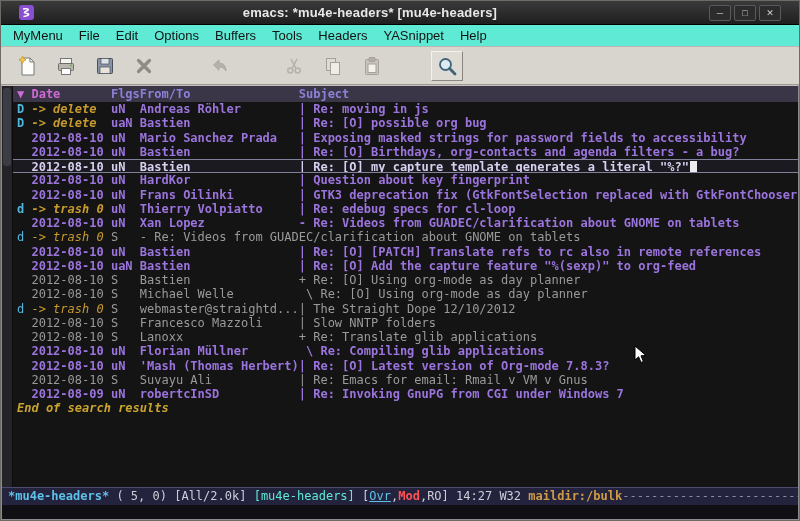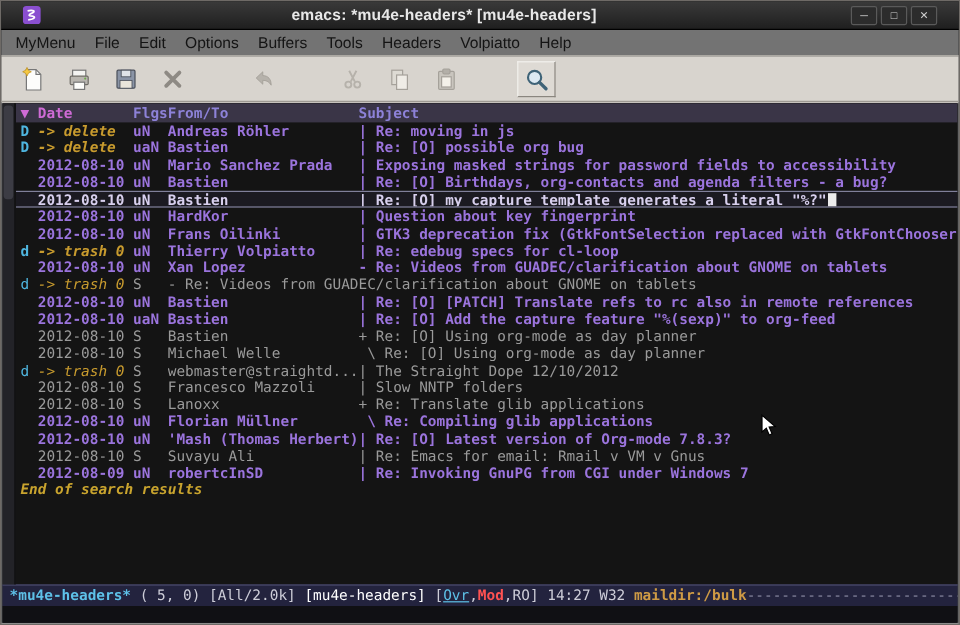--- a/index.html
+++ b/index.html
@@ -16,21 +16,21 @@
     font-size:13px; font-weight:bold; border-bottom:1px solid #000;
   }
   .titlebar .title { flex:1; text-align:center; letter-spacing:.2px; }
   .win-btn {
     width:22px; height:16px; margin-left:3px; background:#2c2c2c;
     border:1px solid #5a5a5a; border-radius:2px; color:#cfcfcf;
     font-size:9px; line-height:14px; text-align:center; font-weight:normal;
   }
   
   .menubar {
-    height:22px; flex:0 0 22px; background:#737373; display:flex;
+    height:22px; flex:0 0 22px; background:#5eead4; display:flex;
     align-items:center; padding:0 4px; font-size:13px; color:#141414;
     border-bottom:1px solid #bab6af;
   }
   .menu-item { padding:2px 8px; white-space:nowrap; }
   
   .toolbar {
     height:38px; flex:0 0 38px; background:#d8d4ce; display:flex;
     align-items:center; padding:0 10px; border-bottom:1px solid #9d9992;
   }
   .tool-btn { width:32px; height:30px; display:flex; align-items:center;
@@ -81,21 +81,21 @@
     padding-left:4px; flex:0 0 15px; }
   .filler { flex:1; }
   
   .modeline {
     flex:0 0 18px; background:#23233e; border-top:1px solid #4c4c70;
     color:#cdcdd8; font-family:"DejaVu Sans Mono", monospace; font-size:12px;
     line-height:17px; padding-left:6px; display:flex; white-space:pre; overflow:hidden;
   }
   .ml-buffer { color:#5ec1e8; font-weight:bold; }
   .ml-plain  { color:#cdcdd8; }
-  .ml-mode   { color:#ffffff; }
+  .ml-mode   { color:#5eead4; }
   .ml-ovr    { color:#5ec1e8;text-decoration:underline; }
   .ml-mod    { color:#ff5252; font-weight:bold; }
   .ml-folder { color:#cf9b45; font-weight:bold; }
   .ml-dashes { color:#8a8aa2; }
   .echo { flex:0 0 14px; background:#101014; }
   
   .mouse { position:absolute; left:633px; top:344px; pointer-events:none; z-index:9; }
 </style>
 </head>
 <body>
@@ -114,21 +114,21 @@
   </div>
 
   <div class="menubar">
       <span class="menu-item">MyMenu</span>
       <span class="menu-item">File</span>
       <span class="menu-item">Edit</span>
       <span class="menu-item">Options</span>
       <span class="menu-item">Buffers</span>
       <span class="menu-item">Tools</span>
       <span class="menu-item">Headers</span>
-      <span class="menu-item">Volpiatto</span>
+      <span class="menu-item">YASnippet</span>
       <span class="menu-item">Help</span>
     </div>
 
   <div class="toolbar">
     <span class="tool-btn">
       <svg width="22" height="22" viewBox="0 0 22 22">
         <path d="M6 3 H14 L18 7 V20 H6 Z" fill="#fdfdfb" stroke="#777"></path>
         <path d="M14 3 V7 H18" fill="none" stroke="#777"></path>
         <path d="M6.5 1.2 l1.2 2.4 2.4 1.2 -2.4 1.2 -1.2 2.4 -1.2 -2.4 -2.4 -1.2 2.4 -1.2 Z" fill="#f5c842" stroke="#b98c1a" stroke-width="0.6"></path>
       </svg>

